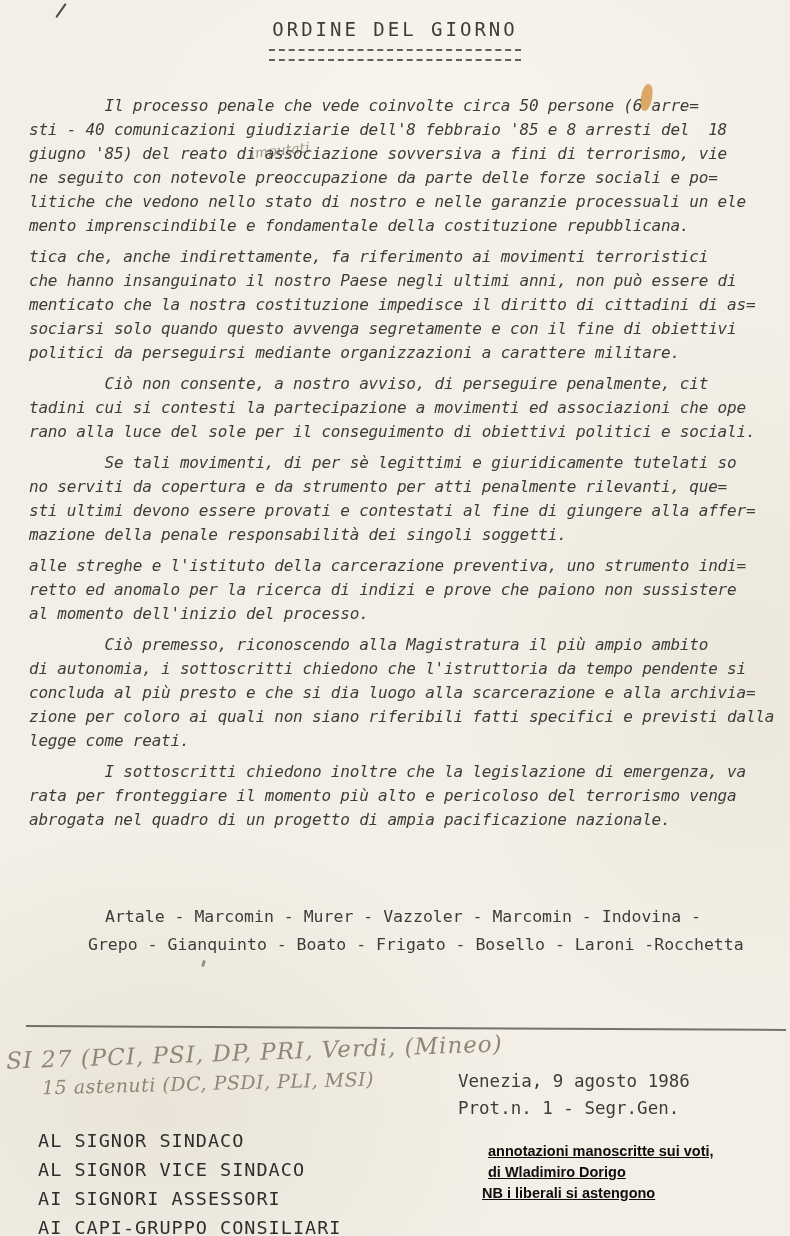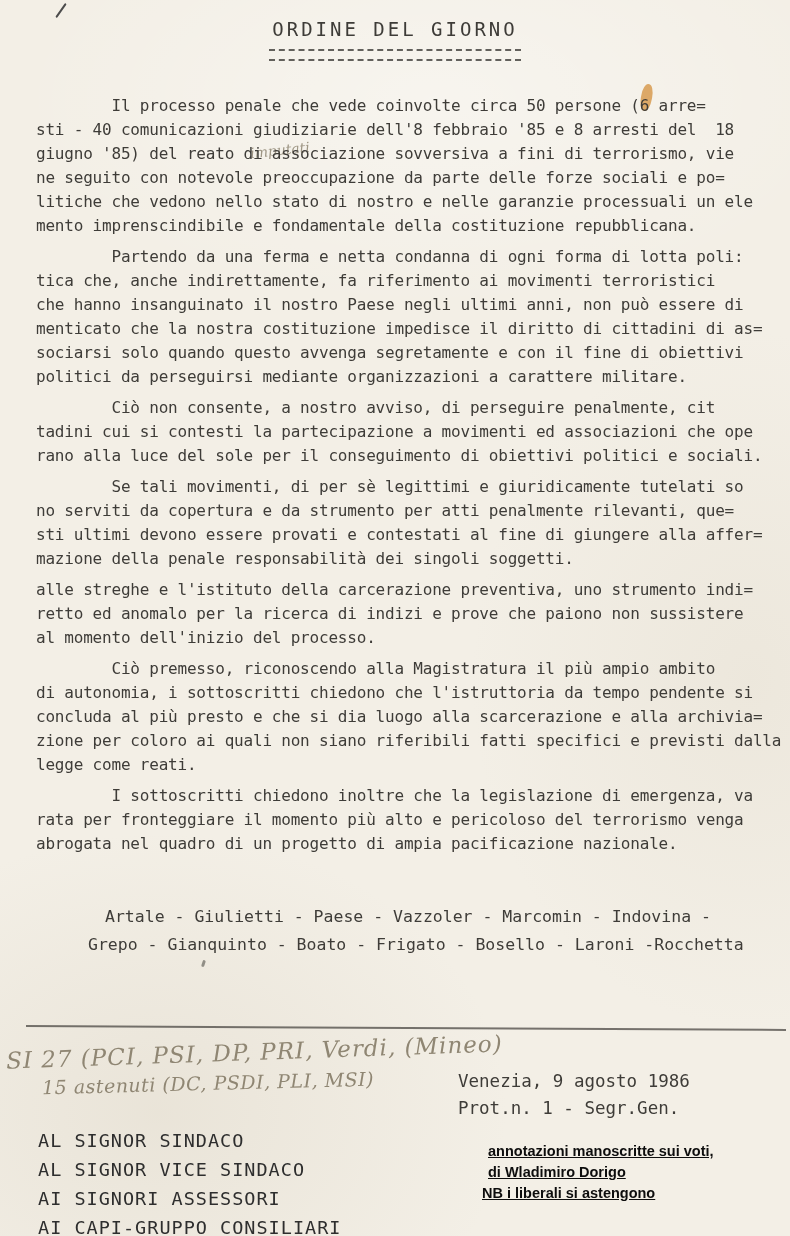--- a/index.html
+++ b/index.html
@@ -13,21 +13,21 @@
       radial-gradient(ellipse 500px 400px at 20% 90%, rgba(205,195,175,.25), rgba(205,195,175,0) 70%),
       radial-gradient(ellipse 400px 500px at 95% 55%, rgba(210,200,180,.2), rgba(210,200,180,0) 70%),
       var(--paper);
     font-family:"DejaVu Sans Mono", monospace; color:var(--ink);
   }
   .title{position:absolute; top:18px; left:0; right:0; text-align:center;
     font-size:19px; letter-spacing:3px; white-space:nowrap;}
   .title-underline{position:absolute; top:49px; left:269px; width:252px; height:8px;
     border-top:2px dashed var(--ink); border-bottom:2px dashed var(--ink); opacity:.8;}
   .doc-body{position:absolute; left:28px; top:94px; width:760px; font-size:16px; line-height:24px;}
-  .para{margin:0 0 7px 8px;}
+  .para{margin:0 0 7px 1px;font-style:italic;}
   .tline{white-space:pre; letter-spacing:-0.2px;}
   .signatures{position:absolute; left:88px; top:903px; font-size:16.5px; line-height:28px;}
   .signatures .line{white-space:pre;}
   .signatures .line:first-child{margin-left:17px;}
   .place-date{position:absolute; left:35px; top:980px; font-size:17px; letter-spacing:.5px;}
   .rule{position:absolute; left:26px; top:1027px; width:760px; height:2px;
     background:var(--ink); opacity:.7; transform:rotate(0.3deg);}
   .votes-line1{position:absolute; left:6px; top:1039px; font-family:"DejaVu Serif", serif;
     font-style:italic; color:var(--pencil); font-size:23px; transform:rotate(-2deg);
     white-space:nowrap; letter-spacing:1px;}
@@ -69,21 +69,20 @@
   <div class="doc-body">
       <div class="para">
         <div class="tline">        Il processo penale che vede coinvolte circa 50 persone (6 arre=</div>
         <div class="tline">sti - 40 comunicazioni giudiziarie dell'8 febbraio '85 e 8 arresti del  18</div>
         <div class="tline">giugno '85) del reato di associazione sovversiva a fini di terrorismo, vie</div>
         <div class="tline">ne seguito con notevole preoccupazione da parte delle forze sociali e po=</div>
         <div class="tline">litiche che vedono nello stato di nostro e nelle garanzie processuali un ele</div>
         <div class="tline">mento imprenscindibile e fondamentale della costituzione repubblicana.</div>
       </div>
       <div class="para">
-        <div class="tline">        Partendo da una ferma e netta condanna di ogni forma di lotta poli:</div>
         <div class="tline">tica che, anche indirettamente, fa riferimento ai movimenti terroristici</div>
         <div class="tline">che hanno insanguinato il nostro Paese negli ultimi anni, non può essere di</div>
         <div class="tline">menticato che la nostra costituzione impedisce il diritto di cittadini di as=</div>
         <div class="tline">sociarsi solo quando questo avvenga segretamente e con il fine di obiettivi</div>
         <div class="tline">politici da perseguirsi mediante organizzazioni a carattere militare.</div>
       </div>
       <div class="para">
         <div class="tline">        Ciò non consente, a nostro avviso, di perseguire penalmente, cit</div>
         <div class="tline">tadini cui si contesti la partecipazione a movimenti ed associazioni che ope</div>
         <div class="tline">rano alla luce del sole per il conseguimento di obiettivi politici e sociali.</div>
@@ -107,21 +106,21 @@
         <div class="tline">legge come reati.</div>
       </div>
       <div class="para">
         <div class="tline">        I sottoscritti chiedono inoltre che la legislazione di emergenza, va</div>
         <div class="tline">rata per fronteggiare il momento più alto e pericoloso del terrorismo venga</div>
         <div class="tline">abrogata nel quadro di un progetto di ampia pacificazione nazionale.</div>
       </div>
     </div>
 
   <div class="signatures">
-      <div class="line">Artale - Giulietti - Paese - Vazzoler - Marcomin - Indovina -</div>
+      <div class="line">Artale - Marcomin - Murer - Vazzoler - Marcomin - Indovina -</div>
       <div class="line">Grepo - Gianquinto - Boato - Frigato - Bosello - Laroni -Rocchetta</div>
     </div>
 
   <div class="stray-mark"></div>
 
 
   <div class="rule"></div>
 
   <div class="votes-line1">SI 27 (PCI, PSI, DP, PRI, Verdi, (Mineo)</div>
   <div class="votes-line2">15 astenuti (DC, PSDI, PLI, MSI)</div>

